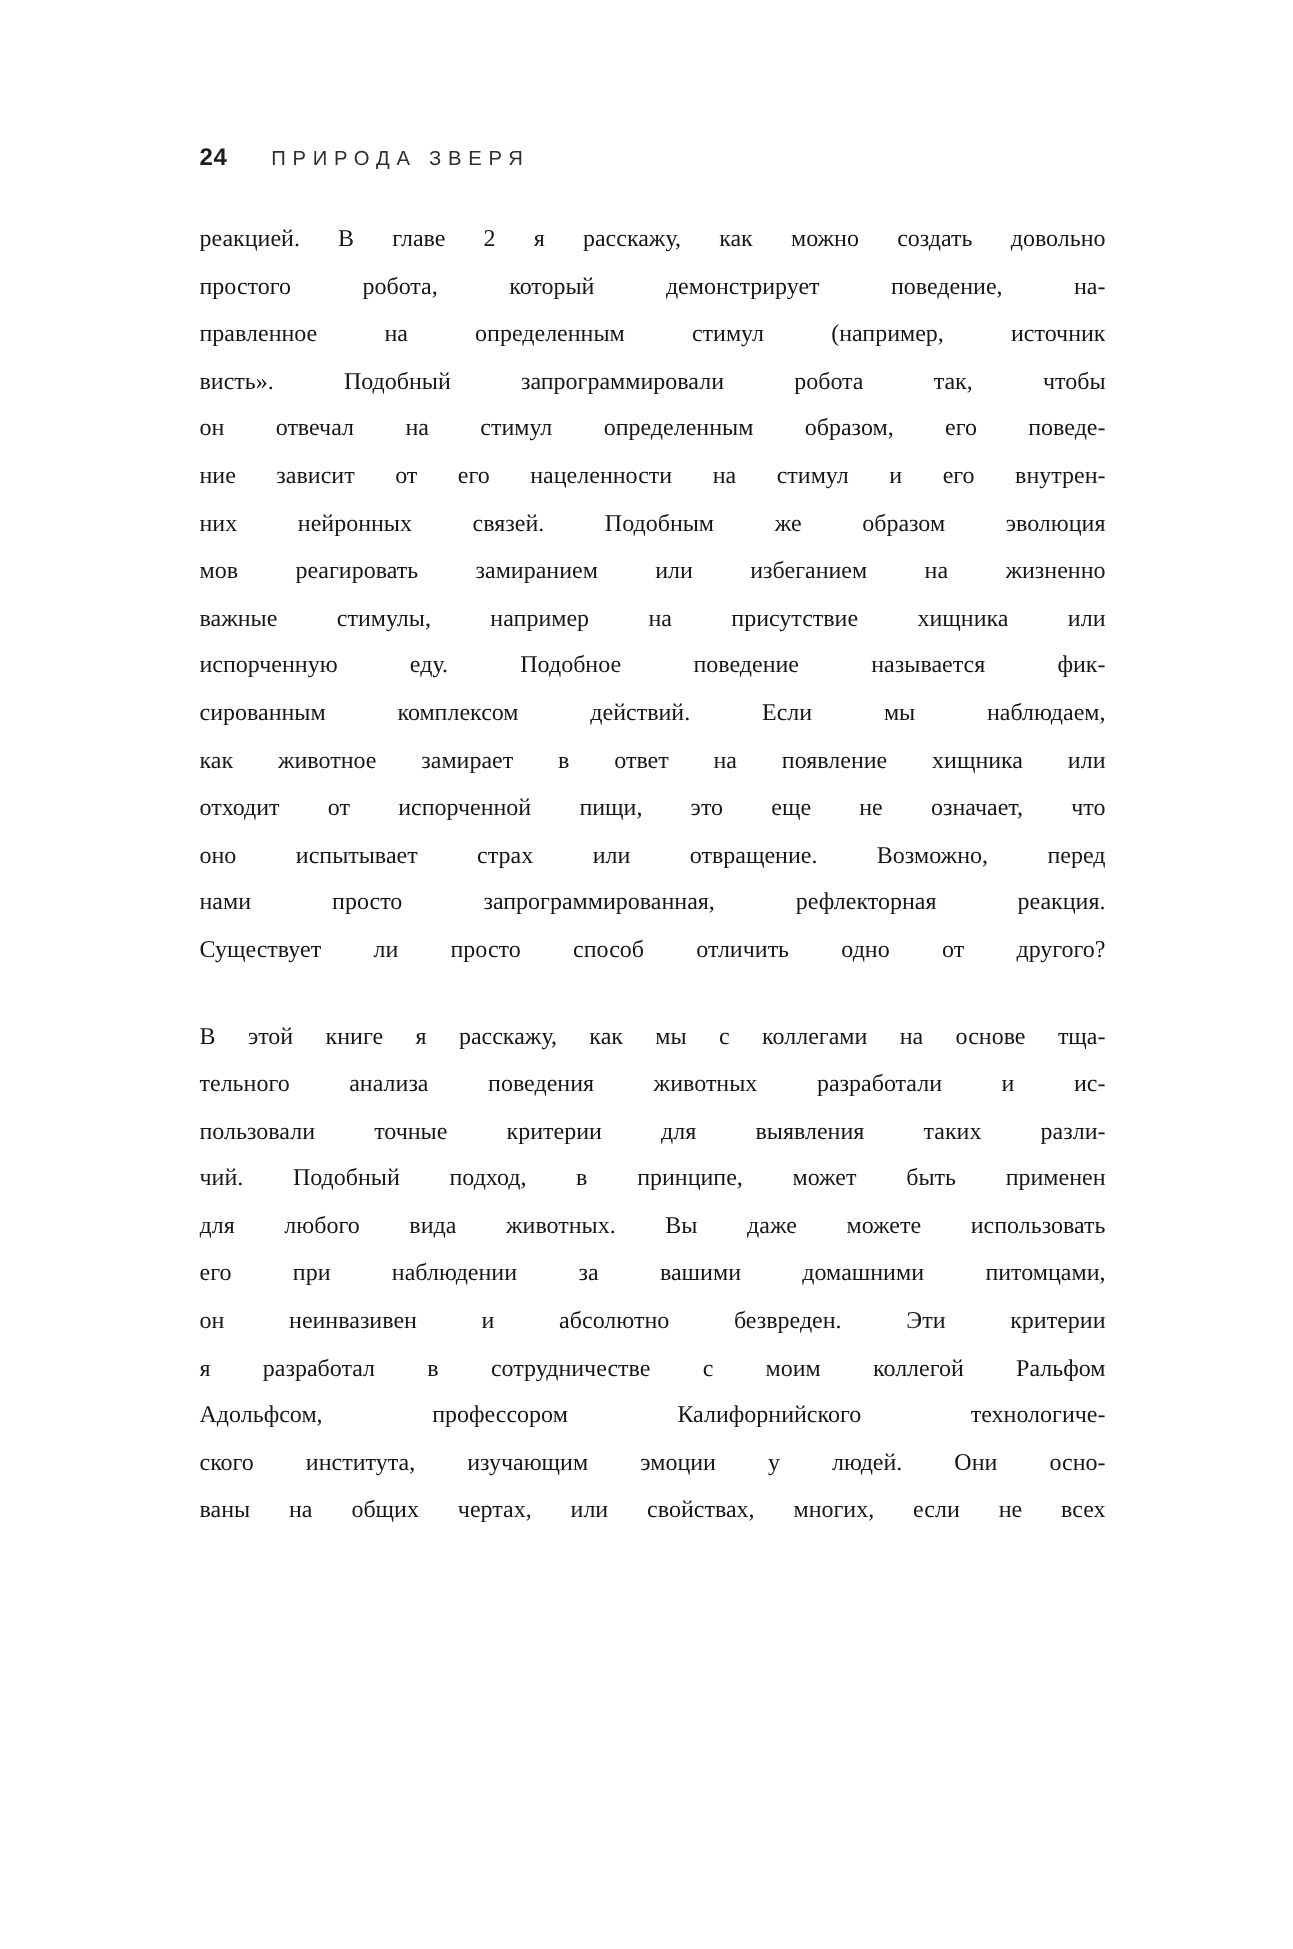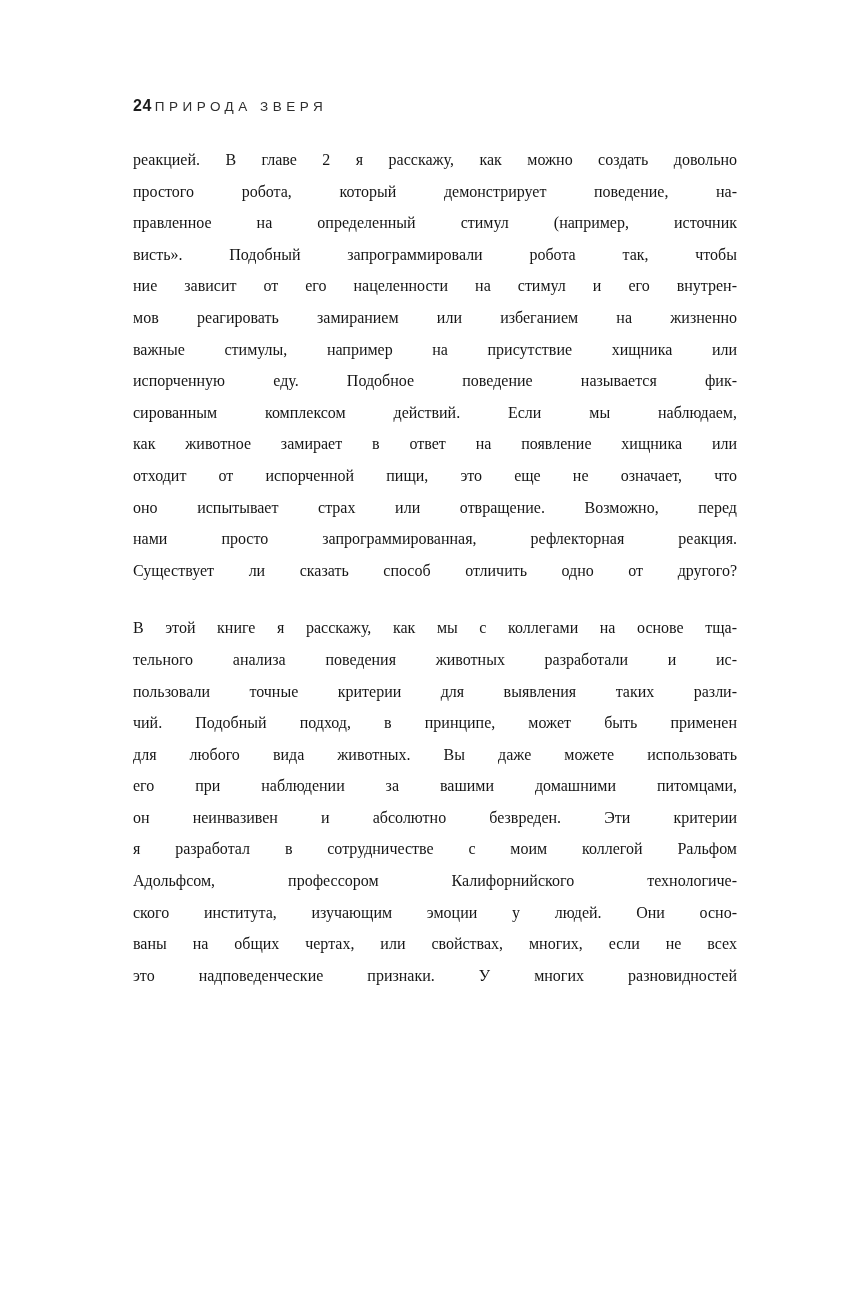--- a/index.html
+++ b/index.html
@@ -14,21 +14,21 @@
     background: #ffffff;
     overflow: hidden;
     font-family: "Liberation Serif", "DejaVu Serif", serif;
   }
   .running-head {
     position: absolute;
     left: 133px;
     top: 97px;
     display: flex;
     align-items: baseline;
-    gap: 3px;
+    gap: 29px;
     font-family: "Liberation Sans", "DejaVu Sans", sans-serif;
     white-space: nowrap;
   }
   .pagenum {
     font-size: 16px;
     font-weight: 700;
     color: #1c1c1c;
     letter-spacing: 0.5px;
   }
   .booktitle {
@@ -64,41 +64,42 @@
 
 <div class="page">
   <header class="running-head">
     <span class="pagenum">24</span>
     <span class="booktitle">ПРИРОДА ЗВЕРЯ</span>
   </header>
   <main class="body-text" style="color: rgb(22, 22, 22);">
       <div class="paragraph">
         <div class="line">реакцией. В главе 2 я расскажу, как можно создать довольно</div>
         <div class="line">простого робота, который демонстрирует поведение, на-</div>
-        <div class="line">правленное на определенный стимул (например, источник</div>
+        <div class="line">правленное на определенным стимул (например, источник</div>
         <div class="line">висть». Подобный запрограммировали робота так, чтобы</div>
+        <div class="line">он отвечал на стимул определенным образом, его поведе-</div>
         <div class="line">ние зависит от его нацеленности на стимул и его внутрен-</div>
+        <div class="line">них нейронных связей. Подобным же образом эволюция</div>
         <div class="line">мов реагировать замиранием или избеганием на жизненно</div>
         <div class="line">важные стимулы, например на присутствие хищника или</div>
         <div class="line">испорченную еду. Подобное поведение называется фик-</div>
         <div class="line">сированным комплексом действий. Если мы наблюдаем,</div>
         <div class="line">как животное замирает в ответ на появление хищника или</div>
         <div class="line">отходит от испорченной пищи, это еще не означает, что</div>
         <div class="line">оно испытывает страх или отвращение. Возможно, перед</div>
         <div class="line">нами просто запрограммированная, рефлекторная реакция.</div>
-        <div class="line">Существует ли сказать способ отличить одно от другого?</div>
+        <div class="line">Существует ли просто способ отличить одно от другого?</div>
       </div>
       <div class="paragraph">
         <div class="line">В этой книге я расскажу, как мы с коллегами на основе тща-</div>
         <div class="line">тельного анализа поведения животных разработали и ис-</div>
         <div class="line">пользовали точные критерии для выявления таких разли-</div>
         <div class="line">чий. Подобный подход, в принципе, может быть применен</div>
         <div class="line">для любого вида животных. Вы даже можете использовать</div>
         <div class="line">его при наблюдении за вашими домашними питомцами,</div>
         <div class="line">он неинвазивен и абсолютно безвреден. Эти критерии</div>
         <div class="line">я разработал в сотрудничестве с моим коллегой Ральфом</div>
         <div class="line">Адольфсом, профессором Калифорнийского технологиче-</div>
         <div class="line">ского института, изучающим эмоции у людей. Они осно-</div>
         <div class="line">ваны на общих чертах, или свойствах, многих, если не всех</div>
-        <div class="line">это надповеденческие признаки. У многих разновидностей</div>
       </div>
     </main>
 </div>
 
 </body></html>

